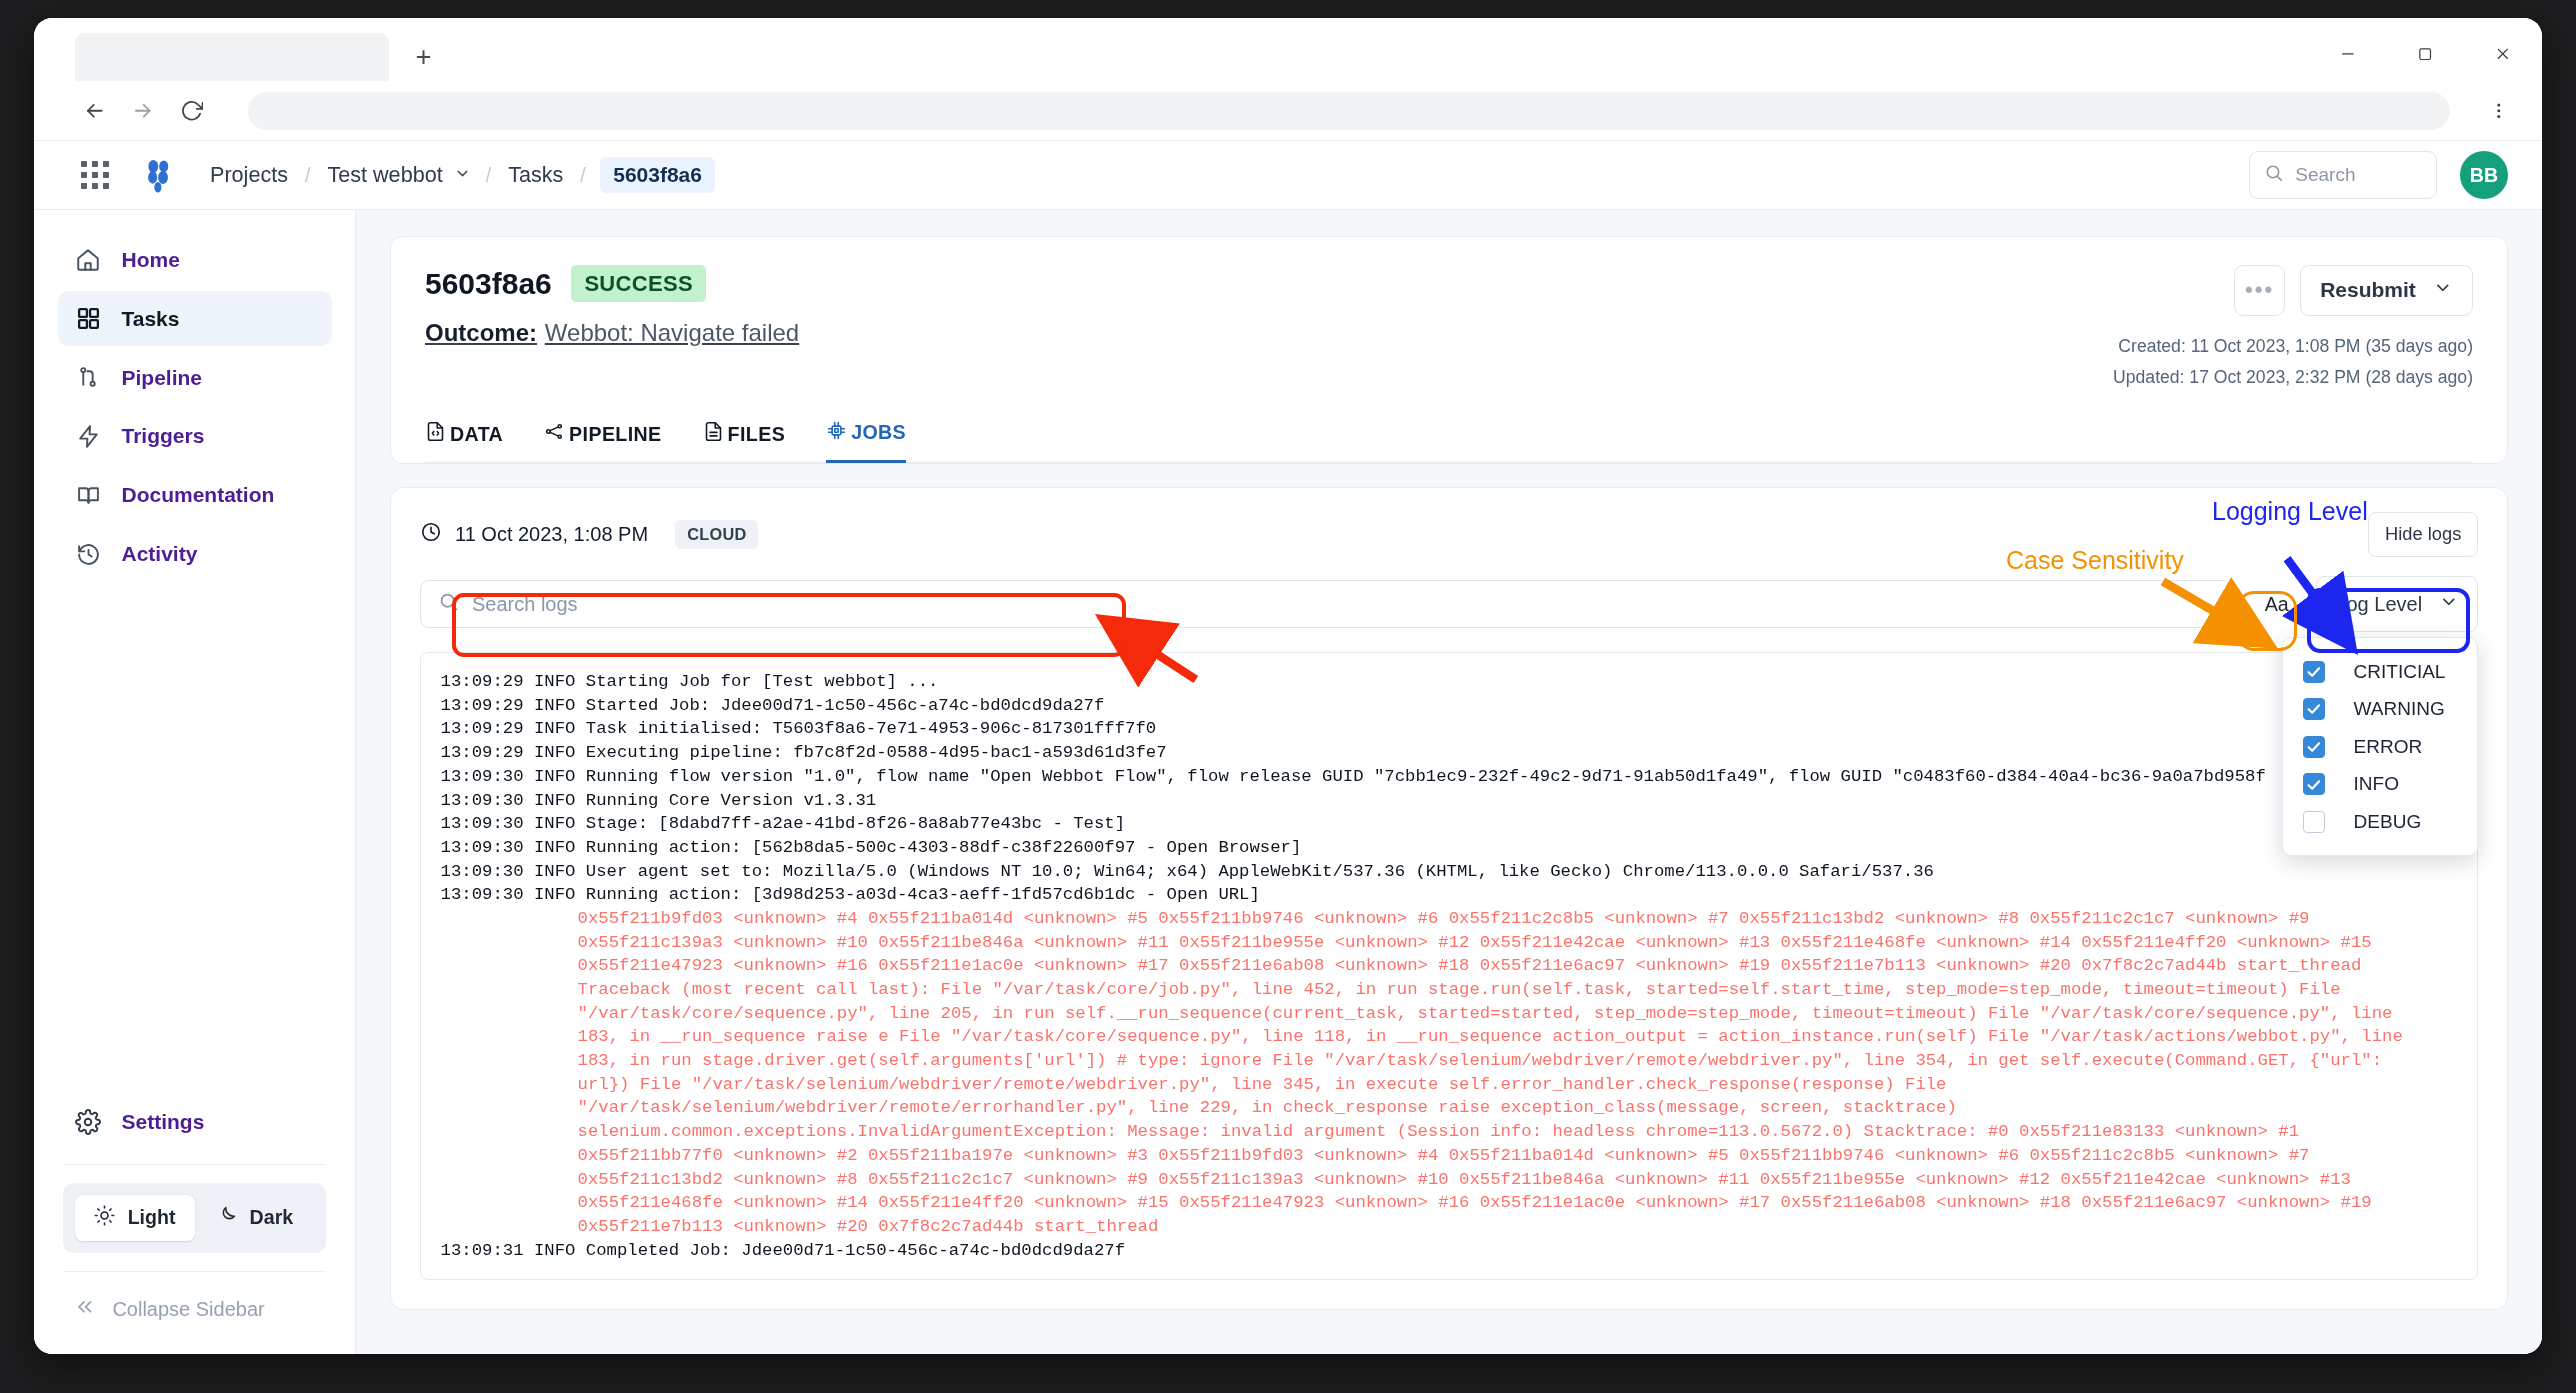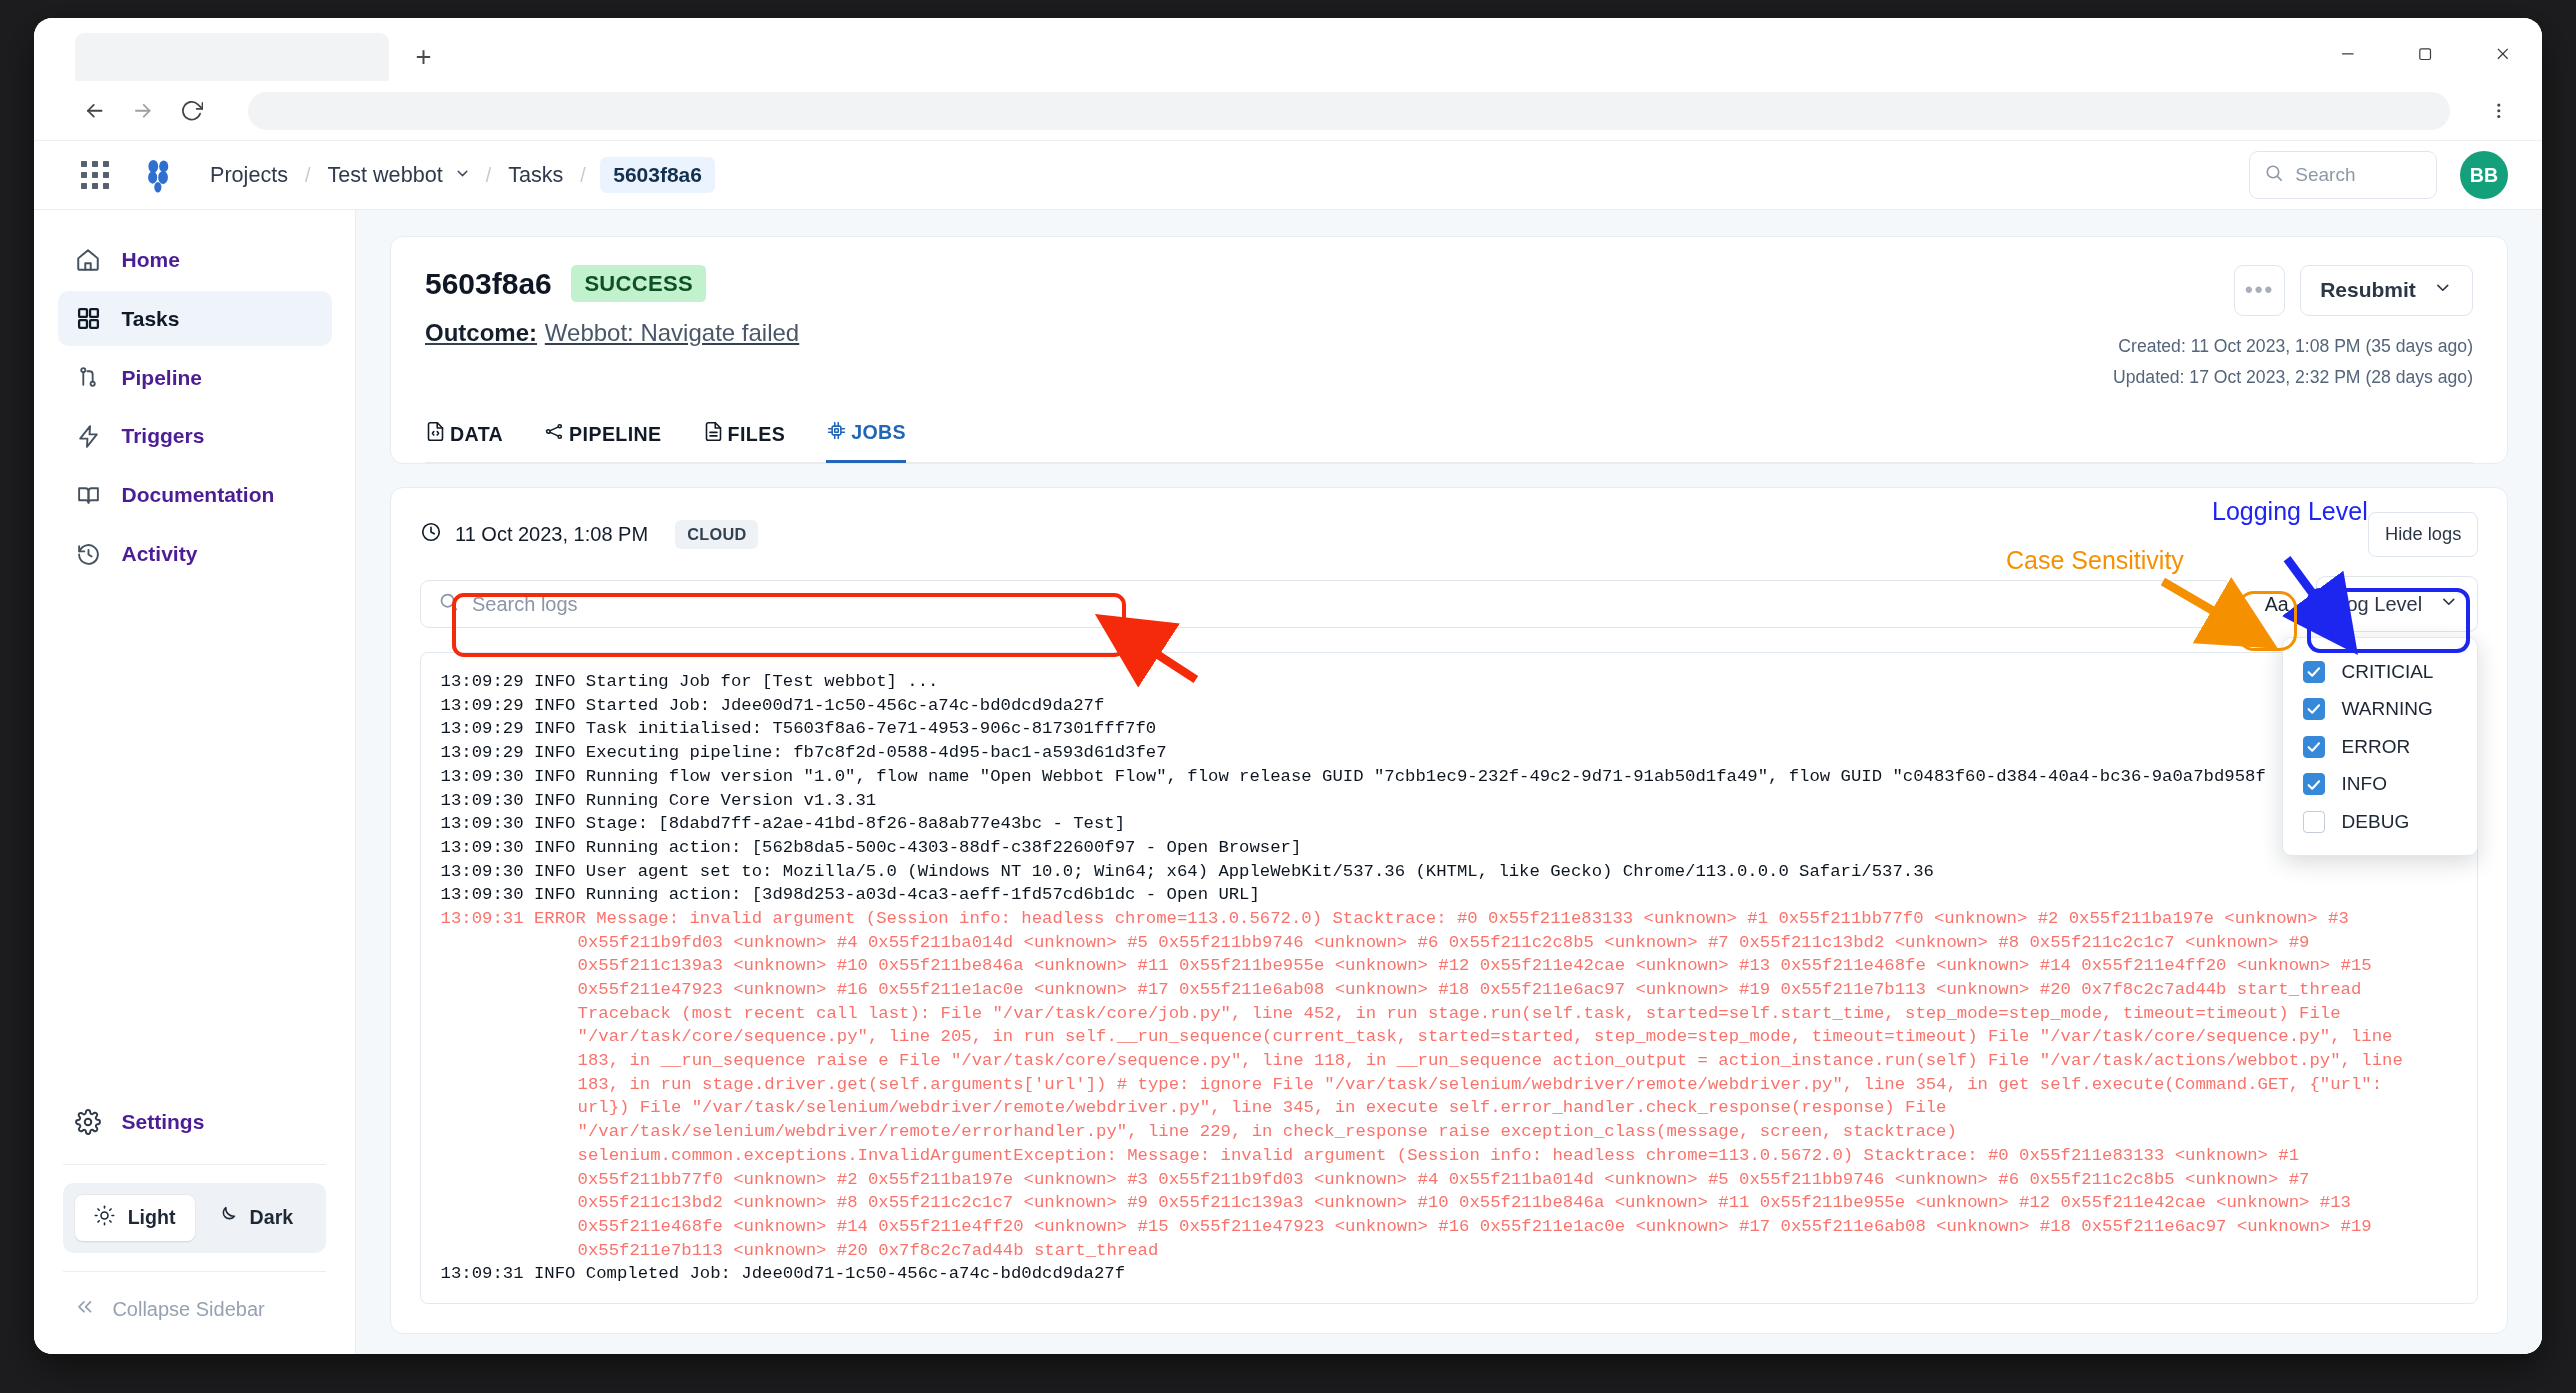--- a/index.html
+++ b/index.html
@@ -196,21 +196,21 @@
     padding: 0 18.3px; display: flex; align-items: center; gap: 17px;
     font-size: 20px; color: #2c3746; background: #fff;
   }
 
   .dropdown {
     position: absolute; right: 29px; top: 149px; width: 196px;
     background: #fff; border: 0.7px solid #e3e8ee; border-radius: 9.1px;
     box-shadow: 0 6.5px 22px rgba(18,30,48,.16);
     padding: 14.4px 0 14.4px 0; z-index: 30;
   }
-  .dd-item { display: flex; align-items: center; gap: 17px; padding: 7.8px 19.6px; font-size: 19px; color: #1b2533; }
+  .dd-item { display: flex; align-items: center; gap: 29px; padding: 7.8px 19.6px; font-size: 19px; color: #1b2533; }
   .cb { width: 22px; height: 22px; border-radius: 3.9px; border: 1.3px solid #c3ccd8; background: #fff; flex-shrink:0; }
   .cb.on { background: #3688d8; border-color: #3688d8; display:flex; align-items:center; justify-content:center; }
 
   .logbox {
     margin-top: 19.6px; border: 0.7px solid #e2e8ef; border-radius: 7.8px;
     padding: 17px 19.6px; background: #fff; overflow: hidden;
   }
   .logline {
     font-family: "Liberation Mono", monospace; font-size: 17.3px; line-height: 1.37;
     color: #0d1620; white-space: pre-wrap; word-break: break-word;
@@ -591,21 +591,20 @@
             <div class="logline">13:09:29 INFO Starting Job for [Test webbot] ...</div>
             <div class="logline">13:09:29 INFO Started Job: Jdee00d71-1c50-456c-a74c-bd0dcd9da27f</div>
             <div class="logline">13:09:29 INFO Task initialised: T5603f8a6-7e71-4953-906c-817301fff7f0</div>
             <div class="logline">13:09:29 INFO Executing pipeline: fb7c8f2d-0588-4d95-bac1-a593d61d3fe7</div>
             <div class="logline">13:09:30 INFO Running flow version "1.0", flow name "Open Webbot Flow", flow release GUID "7cbb1ec9-232f-49c2-9d71-91ab50d1fa49", flow GUID "c0483f60-d384-40a4-bc36-9a0a7bd958f</div>
             <div class="logline">13:09:30 INFO Running Core Version v1.3.31</div>
             <div class="logline">13:09:30 INFO Stage: [8dabd7ff-a2ae-41bd-8f26-8a8ab77e43bc - Test]</div>
             <div class="logline">13:09:30 INFO Running action: [562b8da5-500c-4303-88df-c38f22600f97 - Open Browser]</div>
             <div class="logline">13:09:30 INFO User agent set to: Mozilla/5.0 (Windows NT 10.0; Win64; x64) AppleWebKit/537.36 (KHTML, like Gecko) Chrome/113.0.0.0 Safari/537.36</div>
             <div class="logline">13:09:30 INFO Running action: [3d98d253-a03d-4ca3-aeff-1fd57cd6b1dc - Open URL]</div>
-            <div class="logline err">13:09:31 ERROR Message: invalid argument (Session info: headless chrome=113.0.5672.0) Stacktrace: #0 0x55f211e83133 &lt;unknown&gt; #1 0x55f211bb77f0 &lt;unknown&gt; #2 0x55f211ba197e &lt;unknown&gt; #3</div>
             <div class="logline err cont">0x55f211b9fd03 &lt;unknown&gt; #4 0x55f211ba014d &lt;unknown&gt; #5 0x55f211bb9746 &lt;unknown&gt; #6 0x55f211c2c8b5 &lt;unknown&gt; #7 0x55f211c13bd2 &lt;unknown&gt; #8 0x55f211c2c1c7 &lt;unknown&gt; #9</div>
             <div class="logline err cont">0x55f211c139a3 &lt;unknown&gt; #10 0x55f211be846a &lt;unknown&gt; #11 0x55f211be955e &lt;unknown&gt; #12 0x55f211e42cae &lt;unknown&gt; #13 0x55f211e468fe &lt;unknown&gt; #14 0x55f211e4ff20 &lt;unknown&gt; #15</div>
             <div class="logline err cont">0x55f211e47923 &lt;unknown&gt; #16 0x55f211e1ac0e &lt;unknown&gt; #17 0x55f211e6ab08 &lt;unknown&gt; #18 0x55f211e6ac97 &lt;unknown&gt; #19 0x55f211e7b113 &lt;unknown&gt; #20 0x7f8c2c7ad44b start_thread</div>
             <div class="logline err cont">Traceback (most recent call last): File "/var/task/core/job.py", line 452, in run stage.run(self.task, started=self.start_time, step_mode=step_mode, timeout=timeout) File</div>
             <div class="logline err cont">"/var/task/core/sequence.py", line 205, in run self.__run_sequence(current_task, started=started, step_mode=step_mode, timeout=timeout) File "/var/task/core/sequence.py", line</div>
             <div class="logline err cont">183, in __run_sequence raise e File "/var/task/core/sequence.py", line 118, in __run_sequence action_output = action_instance.run(self) File "/var/task/actions/webbot.py", line</div>
             <div class="logline err cont">183, in run stage.driver.get(self.arguments['url']) # type: ignore File "/var/task/selenium/webdriver/remote/webdriver.py", line 354, in get self.execute(Command.GET, {"url":</div>
             <div class="logline err cont">url}) File "/var/task/selenium/webdriver/remote/webdriver.py", line 345, in execute self.error_handler.check_response(response) File</div>
             <div class="logline err cont">"/var/task/selenium/webdriver/remote/errorhandler.py", line 229, in check_response raise exception_class(message, screen, stacktrace)</div>
             <div class="logline err cont">selenium.common.exceptions.InvalidArgumentException: Message: invalid argument (Session info: headless chrome=113.0.5672.0) Stacktrace: #0 0x55f211e83133 &lt;unknown&gt; #1</div>

